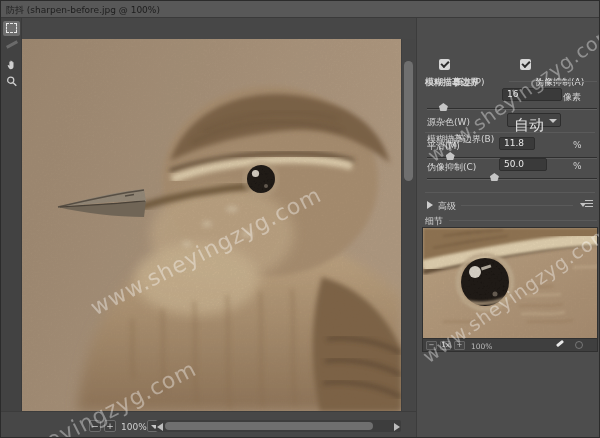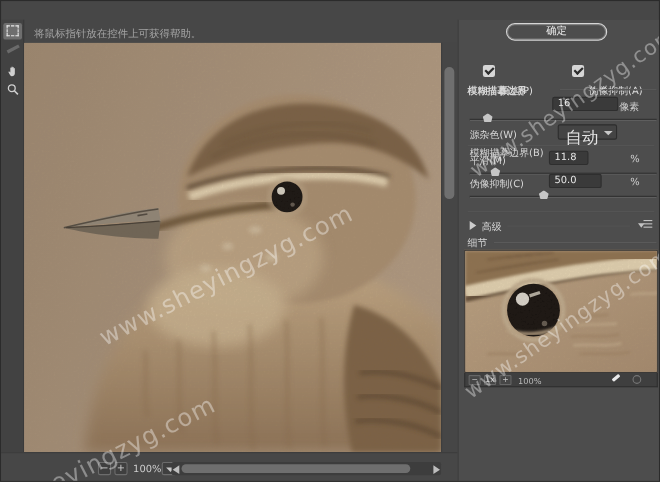--- a/index.html
+++ b/index.html
@@ -78,20 +78,23 @@
 
   
   .wm { position:absolute; color:rgba(255,255,255,0.38); font-size:22px; letter-spacing:1px; white-space:nowrap; pointer-events:none; z-index:50; transform:translate(-50%,-50%) rotate(-27deg); }
   .wm.small { font-size:19px; transform:translate(-50%,-50%) rotate(-35deg); }
 </style>
 </head>
 <body>
 
 <div class="stage">
 
+  <div class="abs titlebar">
+    <div class="t">防抖 (sharpen-before.jpg @ 100%)</div>
+  </div>
 
   <div class="abs tools">
     <div class="toolbtn sel" style="top:3px;">
       <span class="dashsq"></span>
     </div>
     <div class="toolbtn" style="top:21px;">
       <span class="ruler"></span>
     </div>
     <div class="toolbtn" style="top:39px;">
       <svg class="handsvg" width="12" height="13" viewBox="0 0 16 16">
@@ -99,21 +102,20 @@
         </svg>
     </div>
     <div class="toolbtn" style="top:56px;">
       <svg class="magsvg" width="12" height="13" viewBox="0 0 14 14">
           <circle cx="5.5" cy="5.5" r="3.6" fill="none" stroke="#cfcfcf" stroke-width="1.4"></circle>
           <line x1="8.4" y1="8.4" x2="12" y2="12" stroke="#cfcfcf" stroke-width="1.6"></line>
         </svg>
     </div>
   </div>
 
-  <div class="abs hint">将鼠标指针放在控件上可获得帮助。</div>
 
   <div class="abs canvas">
     <svg width="379" height="372" viewBox="0 0 379 372" preserveAspectRatio="none">
       <defs>
         <linearGradient id="bgg" x1="0" y1="0" x2="1" y2="0.35">
           <stop offset="0" stop-color="#9d８" stop-opacity="0"></stop>
         </linearGradient>
         <linearGradient id="bgg2" x1="0" y1="0" x2="1" y2="0.3">
           <stop offset="0" stop-color="#a08a72"></stop>
             <stop offset="1" stop-color="#b49d84"></stop>
@@ -188,21 +190,20 @@
       </div>
   </div>
 
   <div class="abs hscroll">
     <span class="arrL"></span>
     <div class="hthumb"></div>
     <span class="arrR"></span>
   </div>
 
   <div class="abs panel">
-    <button class="btn ok">确定</button>
 
     <div class="cbrow">
       <span class="cb" style="left:22px;"></span>
       <span class="cblabel" style="left:37px;">预览(P)</span>
       <span class="cb" style="left:103px;"></span>
       <span class="cblabel" style="left:118px;">伪像抑制(A)</span>
     </div>
 
     <div class="lbl" style="left:8px; top:58px; font-weight:bold;">模糊描摹边界</div>
     <div class="secline" style="left:92px; top:63px; width:88px;"></div>

